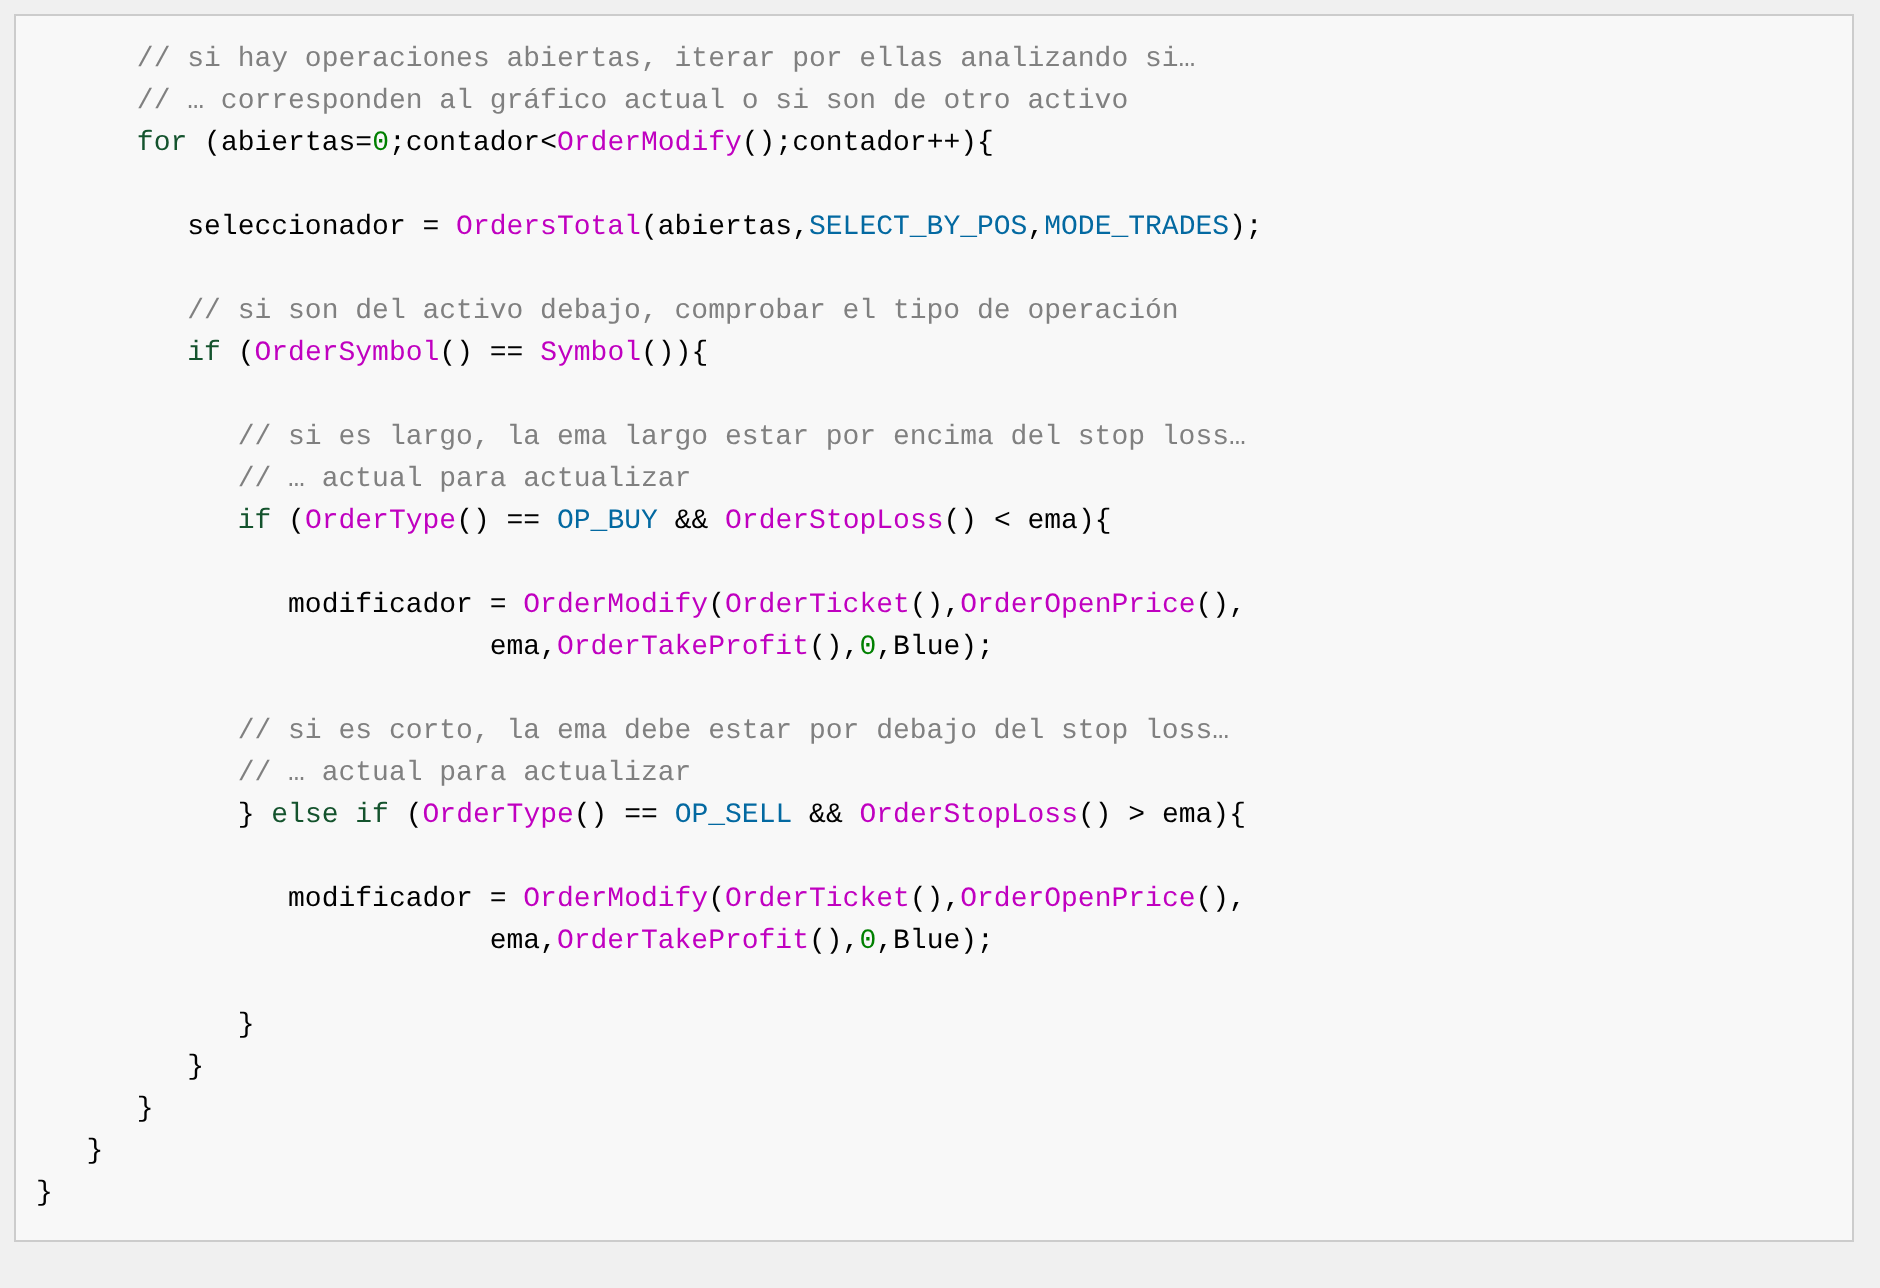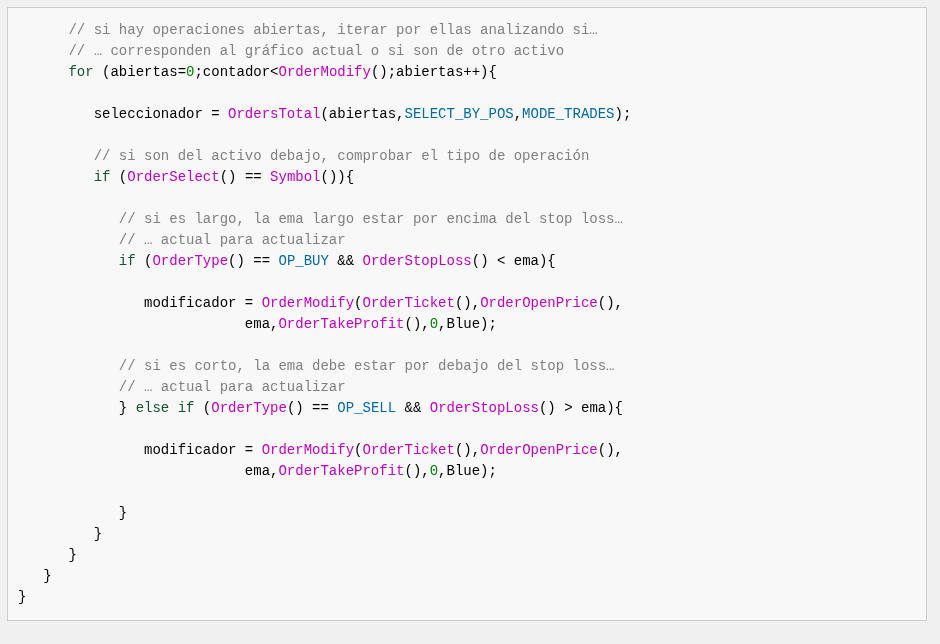--- a/index.html
+++ b/index.html
@@ -29,26 +29,26 @@
     .c-const   { color: #0369a1; }
     .c-number  { color: #008000; }
     .c-text    { color: #000000; }
   </style>
 </head>
 <body>
 
 <div class="code-container">
 <pre><span class="c-text">      </span><span class="c-comment">// si hay operaciones abiertas, iterar por ellas analizando si…</span>
 <span class="c-text">      </span><span class="c-comment">// … corresponden al gráfico actual o si son de otro activo</span>
-<span class="c-text">      </span><span class="c-keyword">for</span><span class="c-text"> (abiertas=</span><span class="c-number">0</span><span class="c-text">;contador&lt;</span><span class="c-func">OrderModify</span><span class="c-text">();abiertas++){</span>
+<span class="c-text">      </span><span class="c-keyword">for</span><span class="c-text"> (abiertas=</span><span class="c-number">0</span><span class="c-text">;contador&lt;</span><span class="c-func">OrderModify</span><span class="c-text">();contador++){</span>
 
 <span class="c-text">         </span><span class="c-text">seleccionador = </span><span class="c-func">OrdersTotal</span><span class="c-text">(abiertas,</span><span class="c-const">SELECT_BY_POS</span><span class="c-text">,</span><span class="c-const">MODE_TRADES</span><span class="c-text">);</span>
 
 <span class="c-text">         </span><span class="c-comment">// si son del activo debajo, comprobar el tipo de operación</span>
-<span class="c-text">         </span><span class="c-keyword">if</span><span class="c-text"> (</span><span class="c-func">OrderSelect</span><span class="c-text">() == </span><span class="c-func">Symbol</span><span class="c-text">()){</span>
+<span class="c-text">         </span><span class="c-keyword">if</span><span class="c-text"> (</span><span class="c-func">OrderSymbol</span><span class="c-text">() == </span><span class="c-func">Symbol</span><span class="c-text">()){</span>
 
 <span class="c-text">            </span><span class="c-comment">// si es largo, la ema largo estar por encima del stop loss…</span>
 <span class="c-text">            </span><span class="c-comment">// … actual para actualizar</span>
 <span class="c-text">            </span><span class="c-keyword">if</span><span class="c-text"> (</span><span class="c-func">OrderType</span><span class="c-text">() == </span><span class="c-const">OP_BUY</span><span class="c-text"> &amp;&amp; </span><span class="c-func">OrderStopLoss</span><span class="c-text">() &lt; ema){</span>
 
 <span class="c-text">               </span><span class="c-text">modificador = </span><span class="c-func">OrderModify</span><span class="c-text">(</span><span class="c-func">OrderTicket</span><span class="c-text">(),</span><span class="c-func">OrderOpenPrice</span><span class="c-text">(),</span>
 <span class="c-text">                           </span><span class="c-text">ema,</span><span class="c-func">OrderTakeProfit</span><span class="c-text">(),</span><span class="c-number">0</span><span class="c-text">,Blue);</span>
 
 <span class="c-text">            </span><span class="c-comment">// si es corto, la ema debe estar por debajo del stop loss…</span>
 <span class="c-text">            </span><span class="c-comment">// … actual para actualizar</span>

